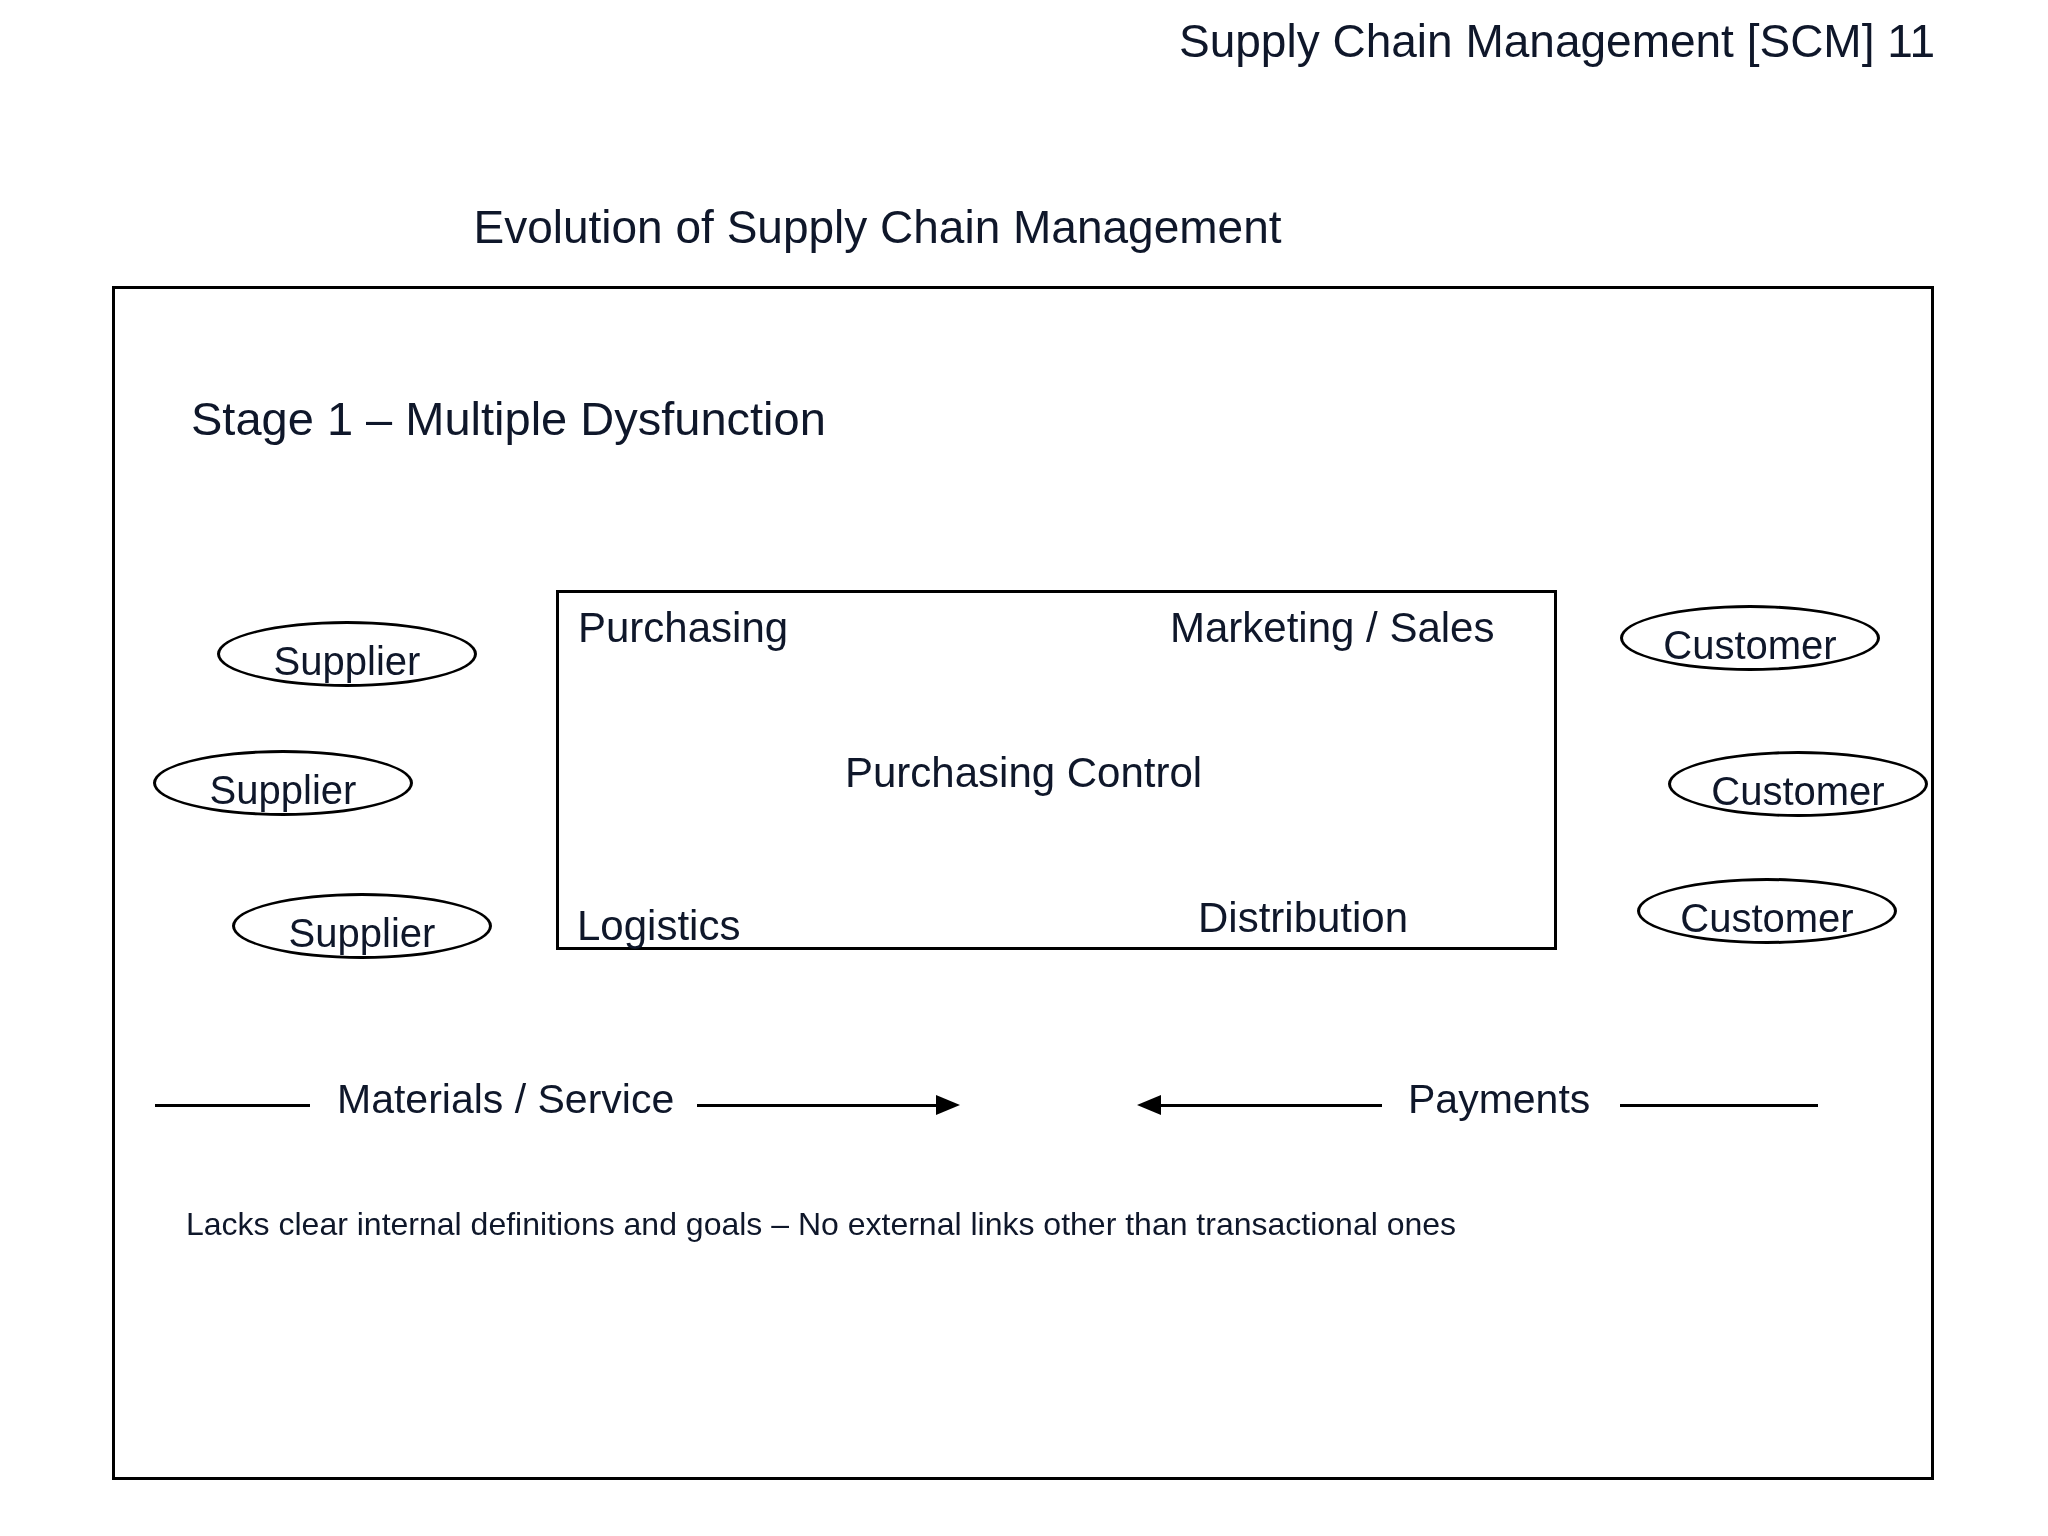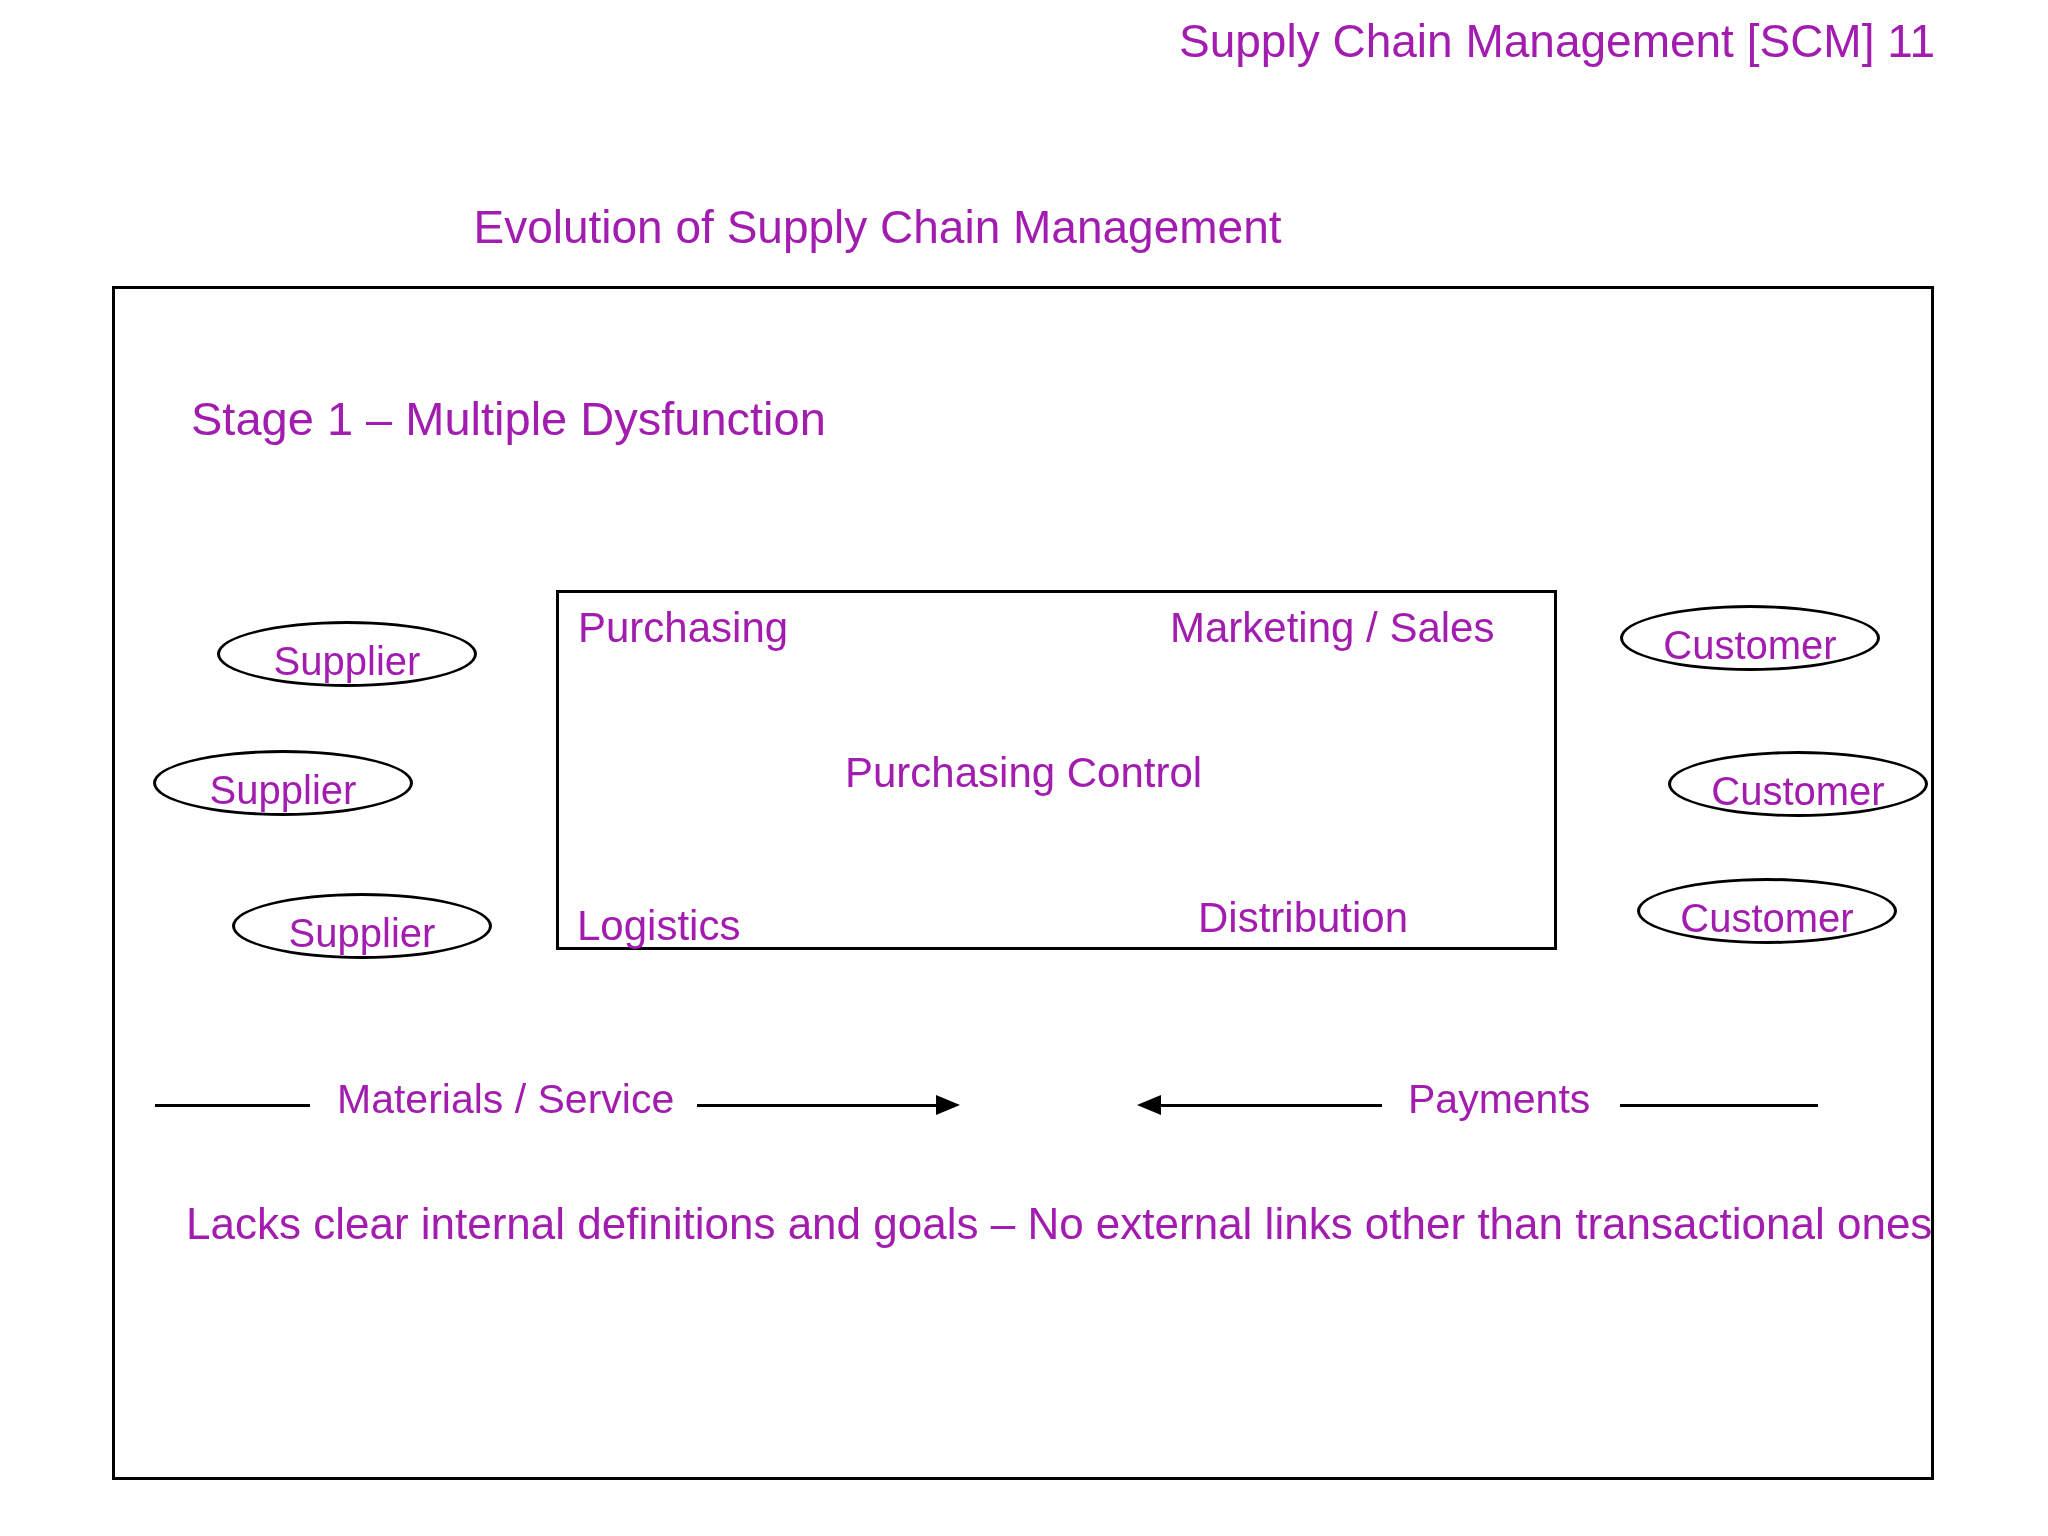--- a/index.html
+++ b/index.html
@@ -5,21 +5,21 @@
   html, body {
     margin: 0;
     padding: 0;
     background: #ffffff;
   }
   .page {
     position: relative;
     width: 2048px;
     height: 1536px;
     background: #ffffff;
-    color: #a21caf;
+    color: #0f172a;
     font-family: "Liberation Sans", sans-serif;
     overflow: hidden;
   }
   .abs { position: absolute; white-space: nowrap; }
 
   .header-label {
     top: 15px;
     right: 113px;
     font-size: 46px;
     line-height: 52px;
@@ -111,21 +111,21 @@
   .flow-label {
     font-size: 41px;
     line-height: 46px;
   }
   .label-materials { left: 337px;  top: 1076px; }
   .label-payments  { left: 1408px; top: 1076px; }
 
   .footnote {
     left: 186px;
     top: 1201px;
-    font-size: 44px;
+    font-size: 32px;
     line-height: 46px;
   }
 </style>
 </head>
 <body>
 
 <div class="page">
 
   <div class="abs header-label">Supply Chain Management [SCM] 11</div>
 

